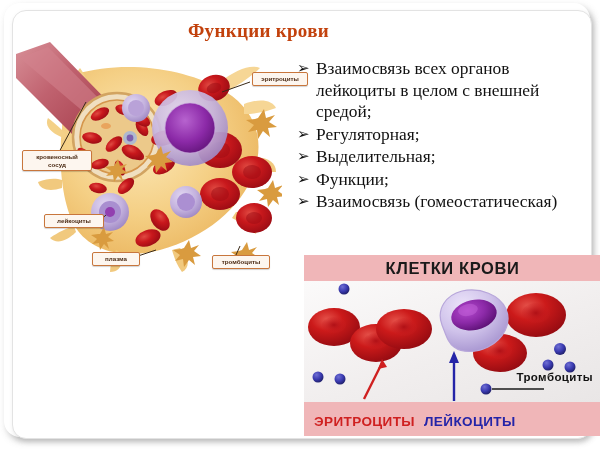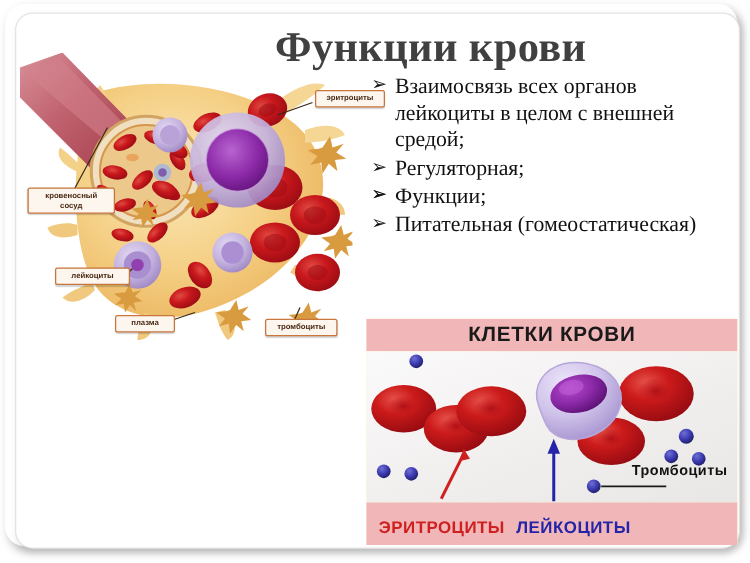--- a/index.html
+++ b/index.html
@@ -46,27 +46,26 @@
     overflow: hidden;
   }
 
   
   .title {
     position: absolute;
     left: 188px;
     top: 20px;
     font-family: "Liberation Serif", serif;
     font-weight: bold;
-    font-size: 34px;
+    font-size: 19px;
     letter-spacing: 0.3px;
-    color: #404040;
+    color: #c2410c;
     text-shadow: 1px 1px 0 rgba(255,255,255,0.8);
     white-space: nowrap;
     z-index: 40;
-    margin-left: 32px;
   }
 
   
   .bullets {
     position: absolute;
     left: 297px;
     top: 58px;
     width: 292px;
     z-index: 40;
   }
@@ -117,25 +116,25 @@
   }
   #callout-vessel  { left: 8px;   top: 108px; width: 62px; }
   #callout-leuko   { left: 30px;  top: 172px; width: 52px; }
   #callout-plasma  { left: 78px;  top: 210px; width: 40px; }
   #callout-eryth   { left: 238px; top: 30px;  width: 48px; }
   #callout-thromb  { left: 198px; top: 213px; width: 50px; }
 
   
   .cells-panel {
     position: absolute;
-    left: 293px;
+    left: 304px;
     top: 255px;
     width: 297px;
     height: 181px;
-    background: #fef9c3;
+    background: #5eead4;
     overflow: hidden;
     z-index: 35;
   }
   .cells-band {
     position: absolute;
     left: 0;
     width: 100%;
     background: #f0b6b8;
   }
   .cells-band-top    { top: 0;   height: 26px; }
@@ -191,28 +190,29 @@
     <div class="bullet-item">
       <span class="arrow">➢</span>
       <span>Взаимосвязь всех органов лейкоциты в целом с внешней средой;</span>
     </div>
     <div class="bullet-item">
       <span class="arrow">➢</span>
       <span>Регуляторная;</span>
     </div>
     <div class="bullet-item">
       <span class="arrow">➢</span>
+      <span>Выделительная;</span>
     </div>
     <div class="bullet-item">
       <span class="arrow">➢</span>
       <span>Функции;</span>
     </div>
     <div class="bullet-item">
       <span class="arrow">➢</span>
-      <span>Питательная (гомеостатическая)</span>
+      <span>Взаимосвязь (гомеостатическая)</span>
     </div>
   </div>
 
   <div class="illus">
     <svg width="268" height="232" viewBox="0 0 268 232">
       <defs>
         <linearGradient id="vesselGrad" x1="0" y1="0" x2="1" y2="1">
           <stop offset="0%" stop-color="#d89098"></stop>
           <stop offset="35%" stop-color="#c0626f"></stop>
           <stop offset="75%" stop-color="#a8414f"></stop>

